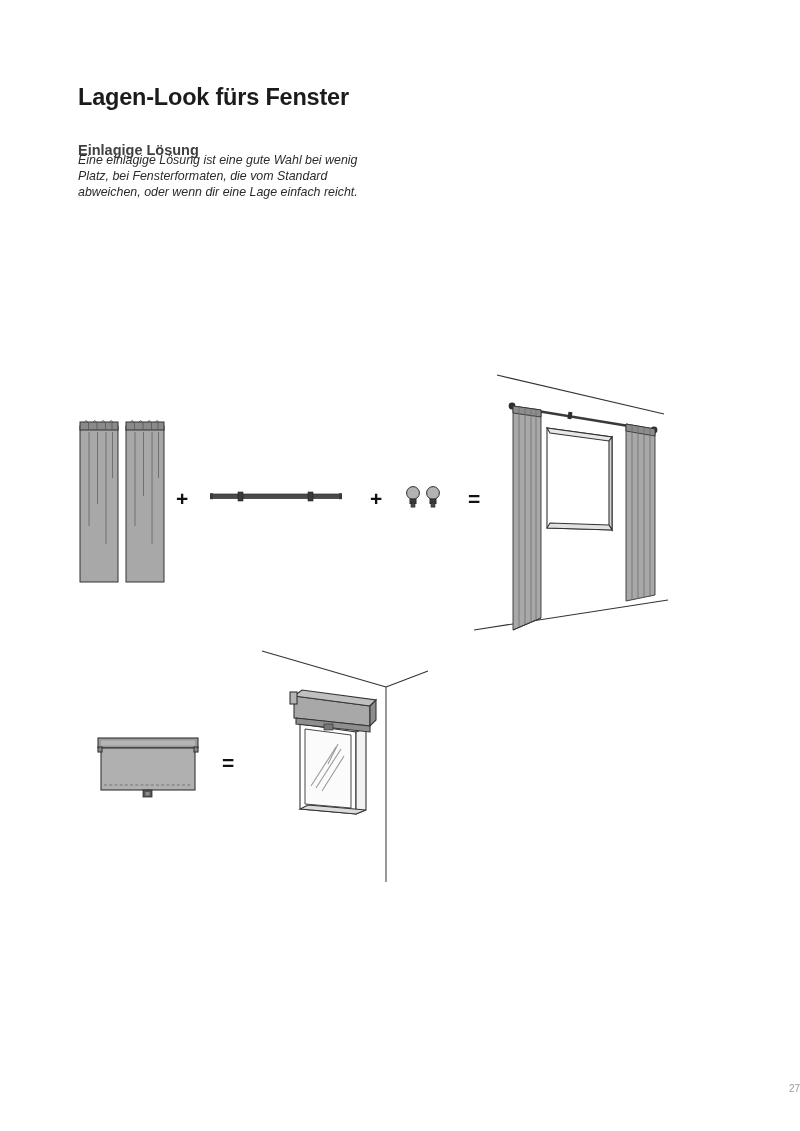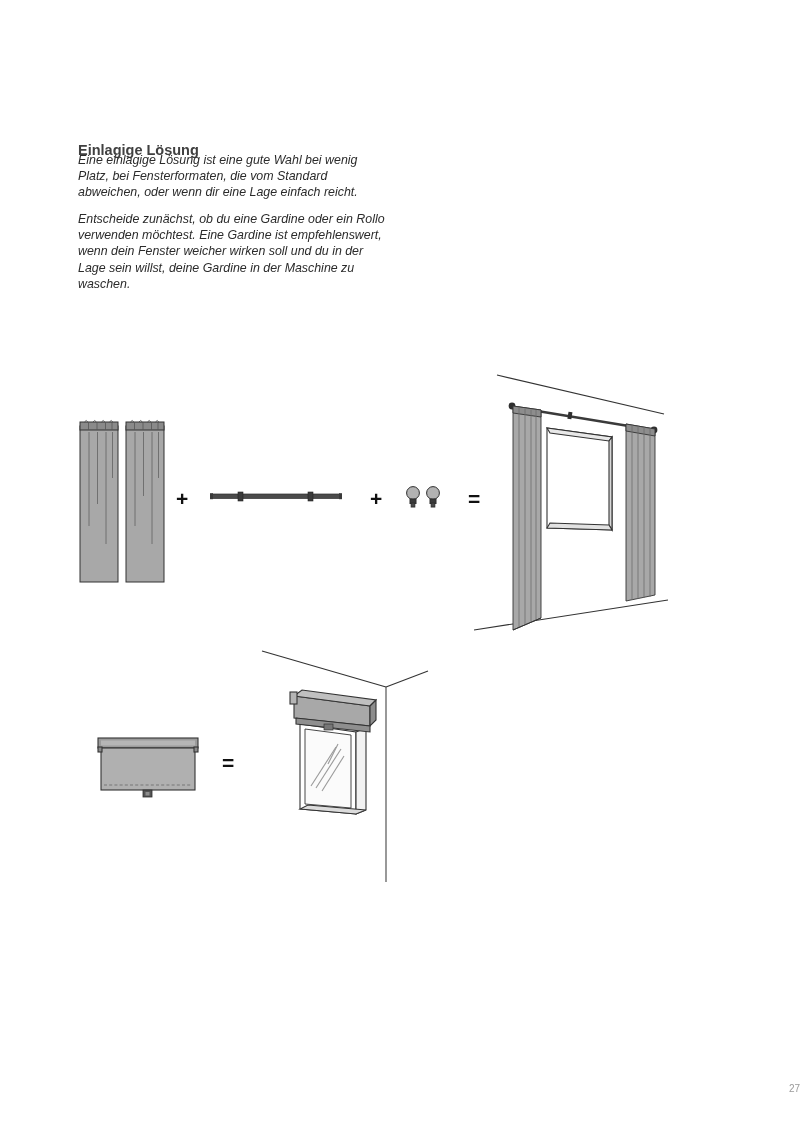--- a/index.html
+++ b/index.html
@@ -45,26 +45,26 @@
   .pageno{
     position:absolute;left:0;right:0;top:1083px;
     text-align:right;font-size:10px;color:#9a9a9a;
   }
 </style>
 </head>
 <body>
 
 <div class="page">
 
+  <h1 class="title">Lagen-Look fürs Fenster</h1>
 
   <h2 class="subtitle">Einlagige Lösung</h2>
 
   <div class="col col-left">
     <p>Eine einlagige Lösung ist eine gute Wahl bei wenig Platz, bei Fensterformaten, die vom Standard abweichen, oder wenn dir eine Lage einfach reicht.</p>
-    <p>Entscheide zunächst, ob du eine Gardine oder ein Rollo verwenden möchtest. Eine Gardine ist empfehlenswert, wenn dein Fenster weicher wirken soll und du in der Lage sein willst, deine Gardine in der Maschine zu waschen.</p>
   </div>
 
   <div class="col col-right">
   </div>
 
   <div class="fig" style="left:78px;top:418px;width:90px;height:166px;">
     <svg width="90" height="166" viewBox="0 0 90 166">
       <g stroke="#333" stroke-width="1" fill="#a8a8a8">
 
         <rect x="2" y="8" width="38" height="156"></rect>

